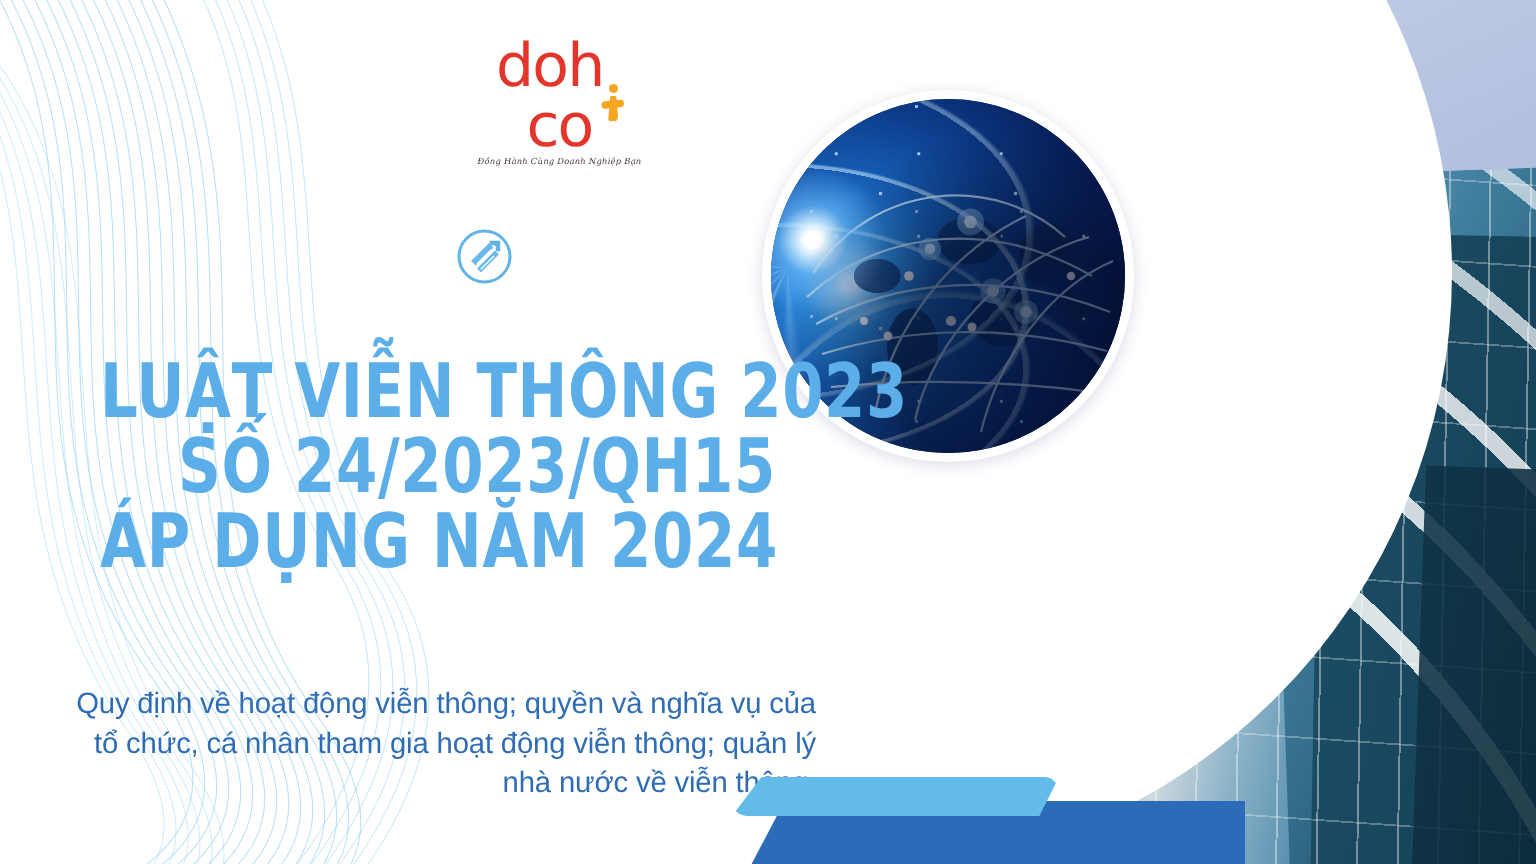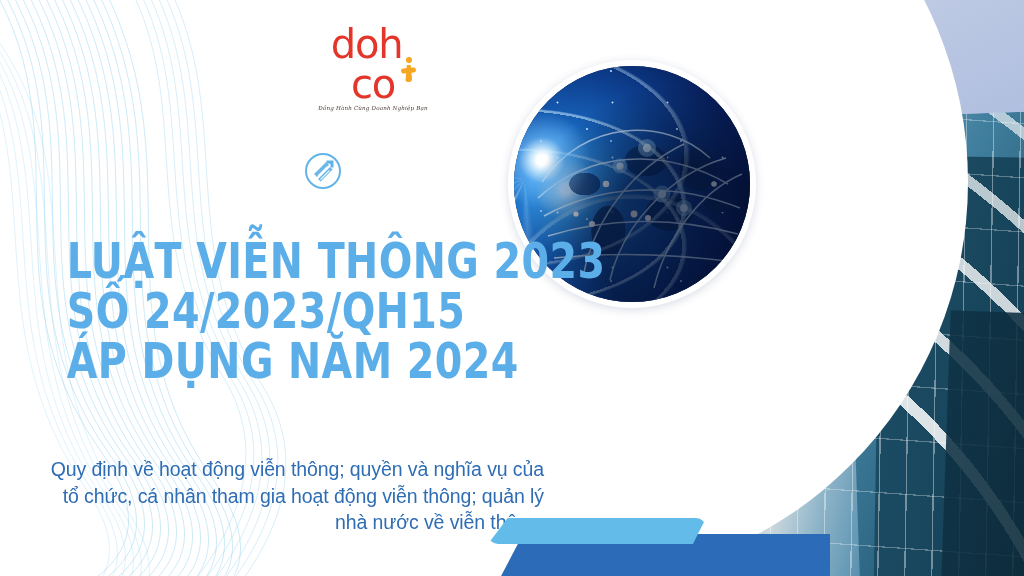--- a/index.html
+++ b/index.html
@@ -94,21 +94,21 @@
   .logo-i .arms{position:absolute;left:-1px;top:10px;width:15px;height:5px;background:#f5a623;
       border-radius:3px;transform:rotate(-6deg);}
   .logo-i .dot{position:absolute;left:3.5px;top:-1px;width:6px;height:6px;border-radius:50%;background:#f5a623;}
   .logo-tag{margin-top:1px;font-family:"DejaVu Serif",serif;font-style:italic;font-size:5.6px;
       letter-spacing:.15px;color:#4a3b36;white-space:nowrap;}
 
   
   .grow-icon{position:absolute;left:303px;top:151px;width:40px;height:40px;}
 
   
-  .headline{position:absolute;left:36px;top:238px;width:512px;text-align:left;}
+  .headline{position:absolute;left:36px;top:238px;width:512px;text-align:right;}
   .h-line{font-family:"DejaVu Sans Condensed","Liberation Sans Narrow","Liberation Sans",sans-serif;
       font-weight:700;color:#5BAEE8;line-height:.92;letter-spacing:.5px;
       transform:scaleX(.88);transform-origin:center;white-space:nowrap;}
   .h1{font-size:50px;}
   .h2{font-size:50px;margin-top:4px;}
   .h3{font-size:50px;margin-top:4px;}
 
   .subtitle{position:absolute;left:50px;top:456px;width:494px;text-align:right;
       font-size:19.5px;line-height:1.36;color:#2E6DB4;letter-spacing:-.1px;}
 

